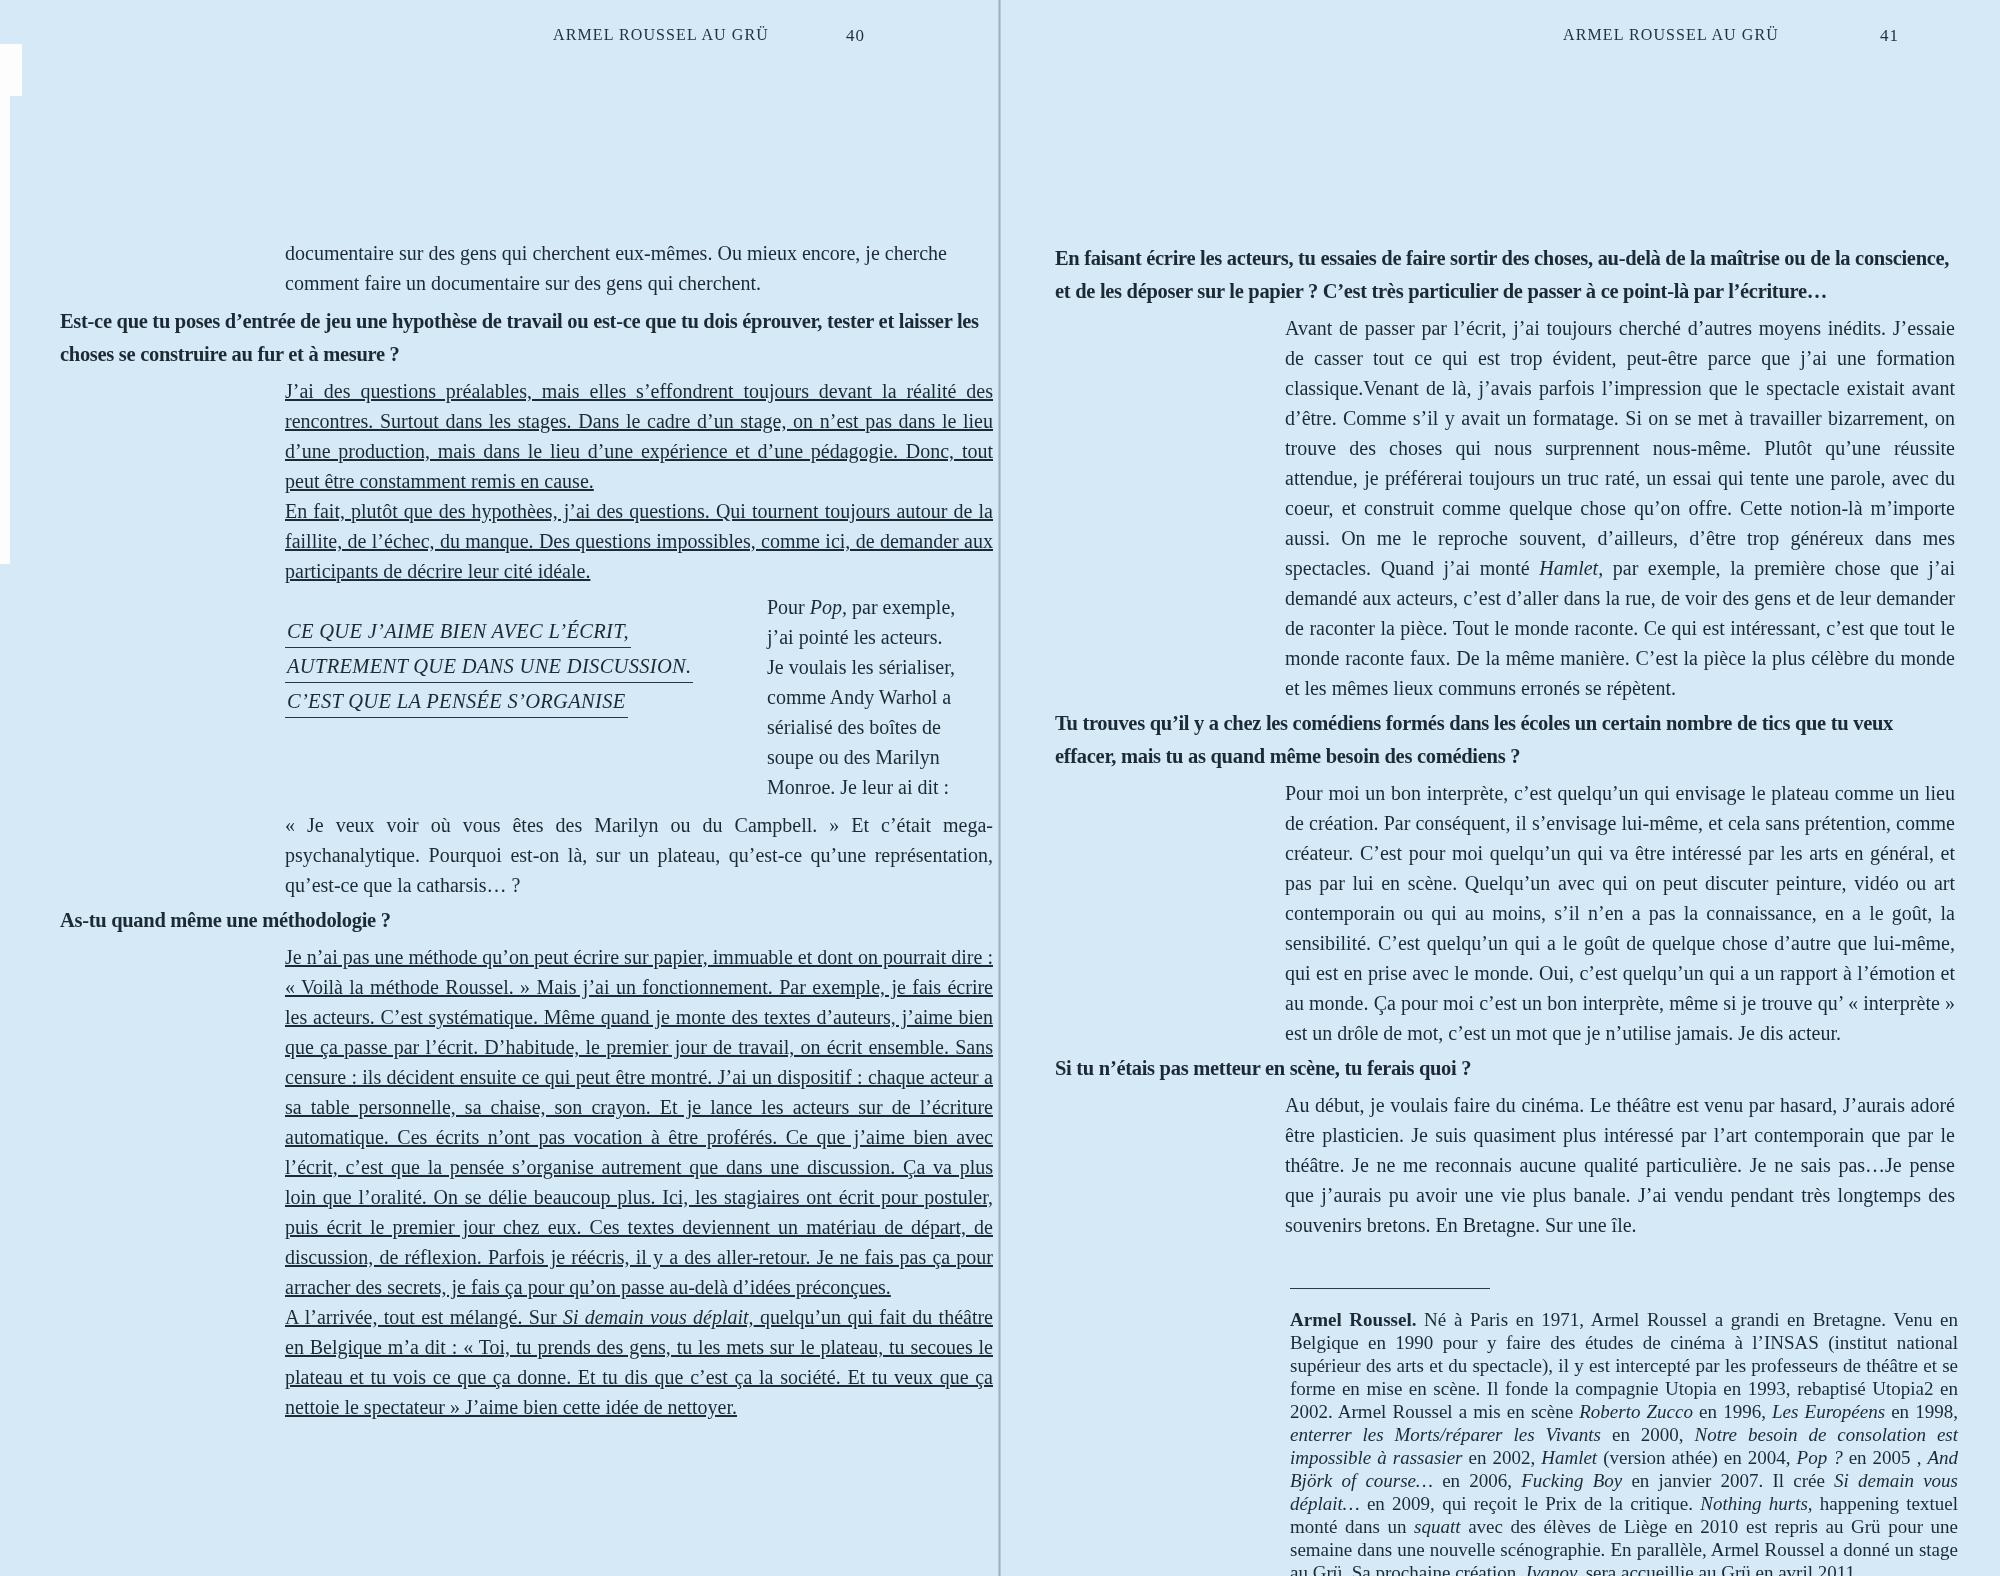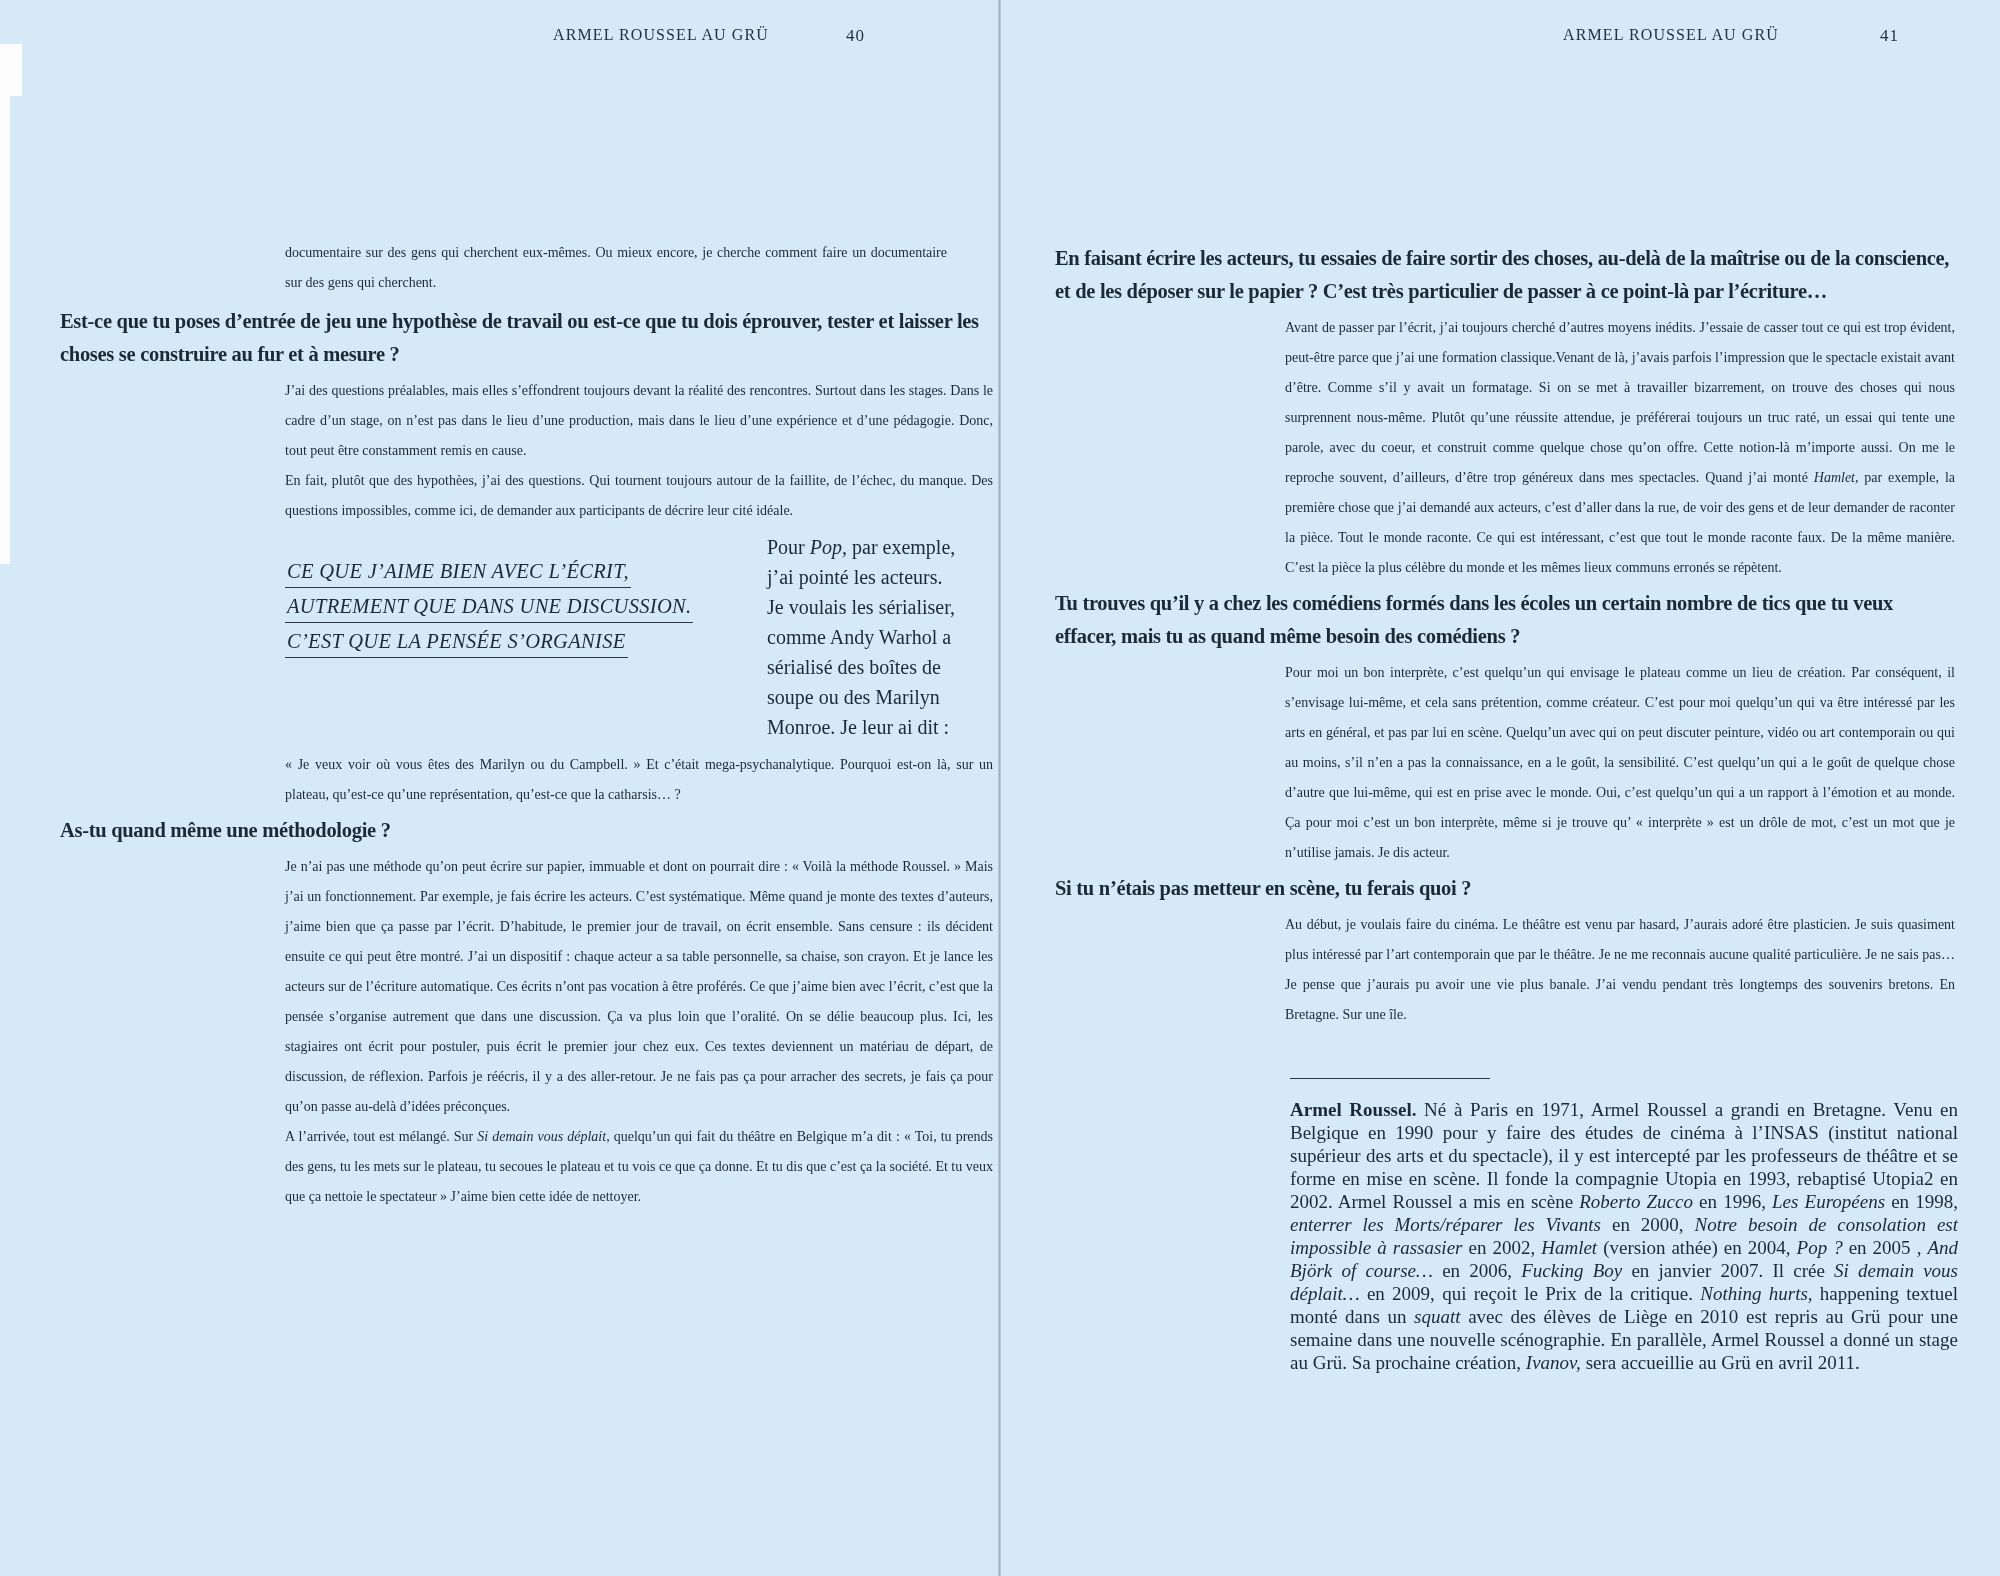--- a/index.html
+++ b/index.html
@@ -23,25 +23,25 @@
   .running-header .folio{position:absolute;left:846px;width:40px;font-size:17px;}
   #right-page .running-header .title{left:563px;}
   #right-page .running-header .folio{left:880px;}
 
   .body-col{position:absolute;top:238px;}
   #left-page .body-col{left:60px;width:933px;}
   #right-page .body-col{left:55px;width:900px;}
 
   .question{font-weight:bold;font-size:20.5px;line-height:33px;letter-spacing:-0.3px;
     text-align:left;margin:4px 0 5px 0;}
-  .answer{font-size:14px;line-height:30px;text-align:justify;margin:0 0 4px 0;}
+  .answer{font-size:20px;line-height:30px;text-align:justify;margin:0 0 4px 0;}
   #left-page .answer{margin-left:225px;width:708px;}
   #right-page .answer{margin-left:230px;width:670px;}
   #left-page .intro{margin-left:225px;width:662px;margin-bottom:7px;}
-  .tight{margin-bottom:0;}
+  .tight{margin-bottom:0;text-decoration:underline;}
 
   .quote-row{margin-left:225px;width:708px;display:flex;margin-top:6px;margin-bottom:8px;}
   .pull-quote{width:458px;margin-top:28px;
     font-style:italic;font-size:20.5px;letter-spacing:0.3px;}
   .pull-quote .ql{margin-bottom:7px;}
   .pull-quote .ql span{display:inline-block;padding:0 2px 4px 2px;
     border-bottom:1.6px solid #2a3844;}
   .side-note{width:196px;margin-left:24px;font-size:20px;line-height:30px;text-align:left;}
 
   .bio-rule{margin:48px 0 18px 235px;width:200px;height:0;

